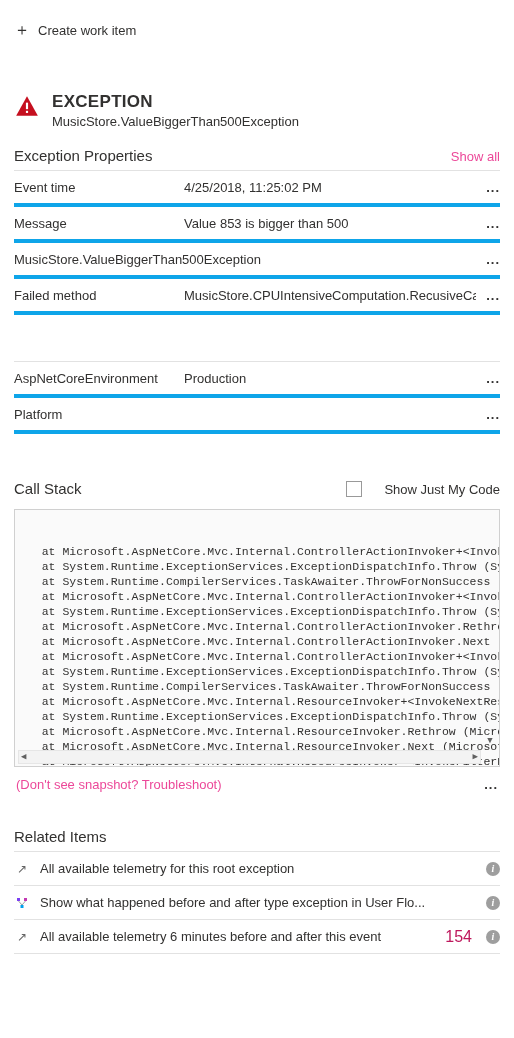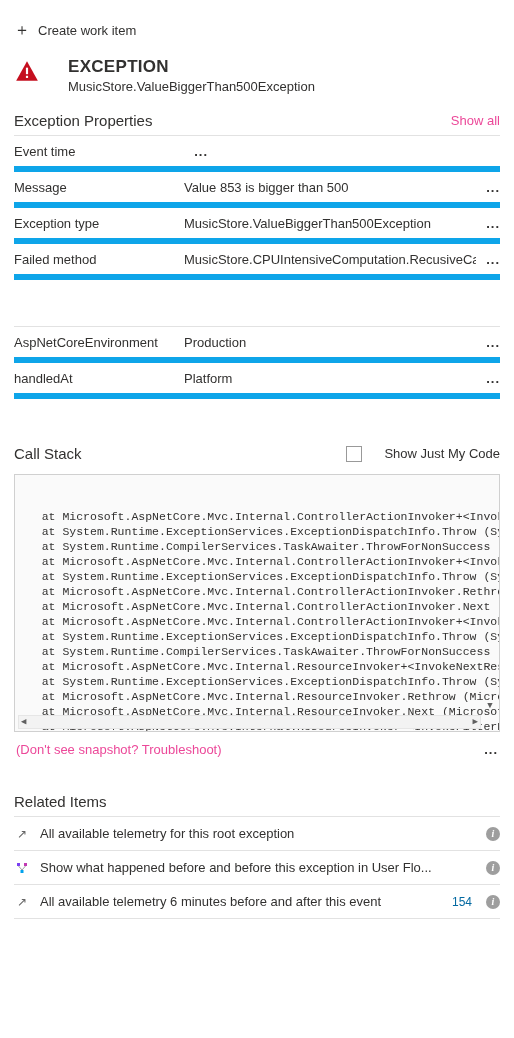--- a/index.html
+++ b/index.html
@@ -15,58 +15,59 @@
     display: flex;
     align-items: center;
     gap: 8px;
     padding: 6px 0 16px 0;
     cursor: pointer;
   }
   .create-work .plus { font-size: 16px; font-weight: 400; }
   .ex-header {
     display: flex;
     align-items: flex-start;
-    gap: 28px;
+    gap: 12px;
     margin-bottom: 18px;
+    margin-top: 35px;
   }
   .warn-icon {
     width: 26px; height: 26px;
     flex-shrink: 0;
     margin-top: 2px;
   }
   .ex-title {
     font-size: 17px;
     font-weight: 600;
     letter-spacing: 0.3px;
   }
   .ex-sub {
     font-size: 13px;
     color: #323130;
     margin-top: 2px;
   }
   .section-header-row {
     display: flex;
     justify-content: space-between;
-    align-items: center;
+    align-items: flex-end;
     padding-bottom: 6px;
   }
   .section-title {
     font-size: 15px;
     font-weight: 400;
   }
   .link {
     color: #ec4899;
     font-size: 13px;
     cursor: pointer;
   }
   .prop-table { border-top: 1px solid #e2e2e2; }
   .prop-row {
     display: flex;
     align-items: center;
-    border-bottom: 6px solid #0ea5e9;
+    border-bottom: 4px solid #0ea5e9;
     min-height: 36px;
     padding: 6px 0;
   }
   .prop-key {
     width: 170px;
     flex-shrink: 0;
     color: #323130;
     font-size: 13px;
     padding-right: 8px;
     word-break: break-word;
@@ -158,22 +159,22 @@
     font-size: 12px;
   }
   .related-label {
     flex: 1;
     font-size: 13px;
     overflow: hidden;
     white-space: nowrap;
     text-overflow: ellipsis;
   }
   .related-count {
-    font-size: 12px;
-    color: #0369a1;
+    font-size: 16px;
+    color: #be185d;
     padding-right: 4px;
   }
   .info-circ {
     width: 14px; height: 14px;
     border-radius: 50%;
     background: #9e9e9e;
     color: #fff;
     font-size: 10px;
     font-weight: 700;
     display: flex;
@@ -206,49 +207,48 @@
     </div>
   </div>
 
   <div class="section-header-row">
     <div class="section-title">Exception Properties</div>
     <div class="link">Show all</div>
   </div>
   <div class="prop-table">
     <div class="prop-row">
       <div class="prop-key">Event time</div>
+      <div class="prop-val">4/25/2018, 11:25:02 PM</div>
       <div class="dots">...</div>
     </div>
     <div class="prop-row">
       <div class="prop-key">Message</div>
       <div class="prop-val">Value 853 is bigger than 500</div>
       <div class="dots">...</div>
     </div>
     <div class="prop-row">
-      <div class="prop-key">Exception type</div>
       <div class="prop-val">MusicStore.ValueBiggerThan500Exception</div>
       <div class="dots">...</div>
     </div>
     <div class="prop-row">
       <div class="prop-key">Failed method</div>
       <div class="prop-val">MusicStore.CPUIntensiveComputation.RecusiveCall2</div>
       <div class="dots">...</div>
     </div>
   </div>
 
   <div class="gap"></div>
 
   <div class="prop-table">
     <div class="prop-row">
       <div class="prop-key">AspNetCoreEnvironment</div>
       <div class="prop-val">Production</div>
       <div class="dots">...</div>
     </div>
     <div class="prop-row">
-      <div class="prop-key">handledAt</div>
       <div class="prop-val">Platform</div>
       <div class="dots">...</div>
     </div>
   </div>
 
   <div class="gap"></div>
 
   <div class="section-header-row">
     <div class="section-title">Call Stack</div>
     <label class="checkbox">
@@ -300,21 +300,21 @@
     </div>
     <div class="related-row">
       <span class="related-icon">
         <svg width="12" height="12" viewBox="0 0 12 12">
             <rect x="1" y="1" width="3" height="3" fill="#7b3ff2"></rect>
             <rect x="8" y="1" width="3" height="3" fill="#c239b3"></rect>
             <rect x="4.5" y="8" width="3" height="3" fill="#00a2ed"></rect>
             <path d="M2.5 4 L6 8 M9.5 4 L6 8" stroke="#888" stroke-width="0.8" fill="none"></path>
           </svg>
       </span>
-      <span class="related-label">Show what happened before and before this exception in User Flo...</span>
+      <span class="related-label">Show what happened before and after type exception in User Flo...</span>
       <span class="related-count"></span>
       <span class="info-circ">i</span>
     </div>
     <div class="related-row">
       <span class="related-icon">↗</span>
       <span class="related-label">All available telemetry 6 minutes before and after this event</span>
       <span class="related-count">154</span>
       <span class="info-circ">i</span>
     </div>
   </div>

